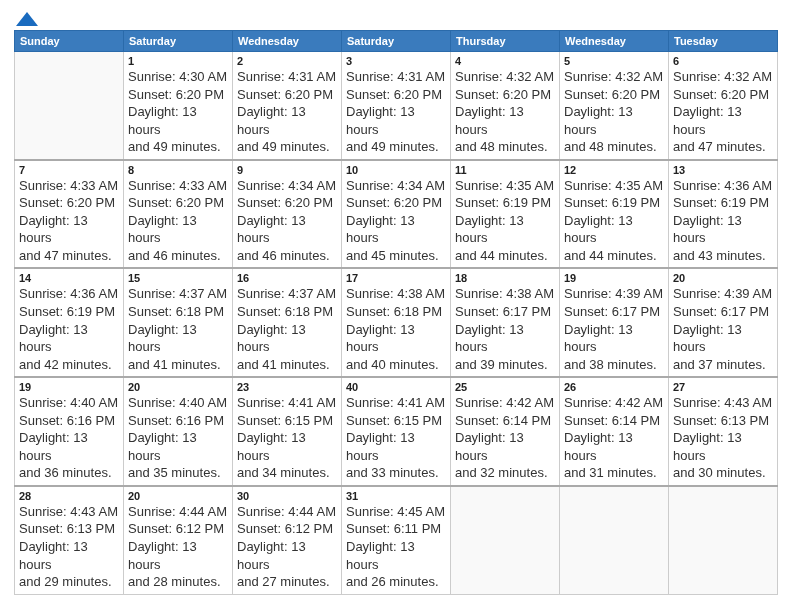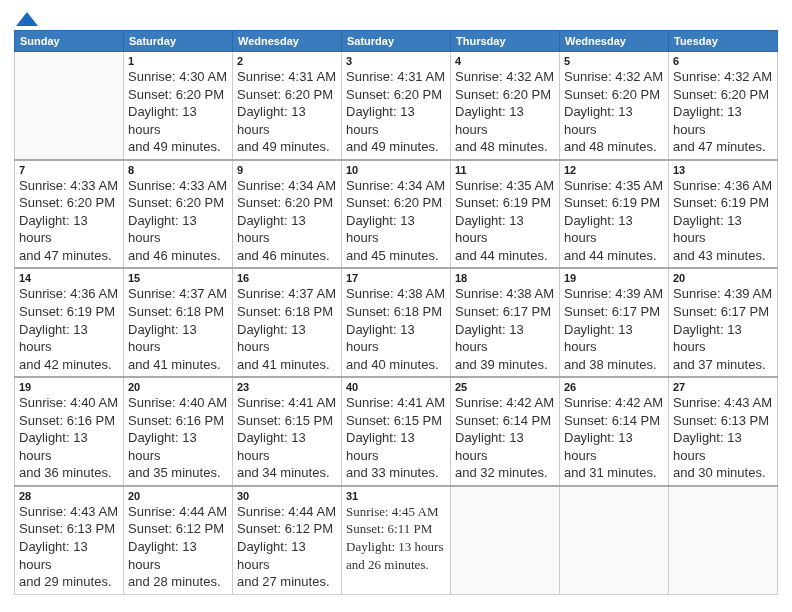--- a/index.html
+++ b/index.html
@@ -334,21 +334,21 @@
           </td>
           <td>
             <span class="day-number">30</span>
             <div class="day-info" style="white-space: pre-line;">Sunrise: 4:44 AM
 Sunset: 6:12 PM
 Daylight: 13 hours
 and 27 minutes.</div>
           </td>
           <td>
             <span class="day-number">31</span>
-            <div class="day-info" style="white-space: pre-line; font-family: Liberation Serif, serif;">Sunrise: 4:45 AM
+            <div class="day-info" style="white-space: pre-line;">Sunrise: 4:45 AM
 Sunset: 6:11 PM
 Daylight: 13 hours
 and 26 minutes.</div>
           </td>
           <td class="empty"></td>
           <td class="empty"></td>
           <td class="empty"></td>
         </tr>
       </tbody>
   </table>

